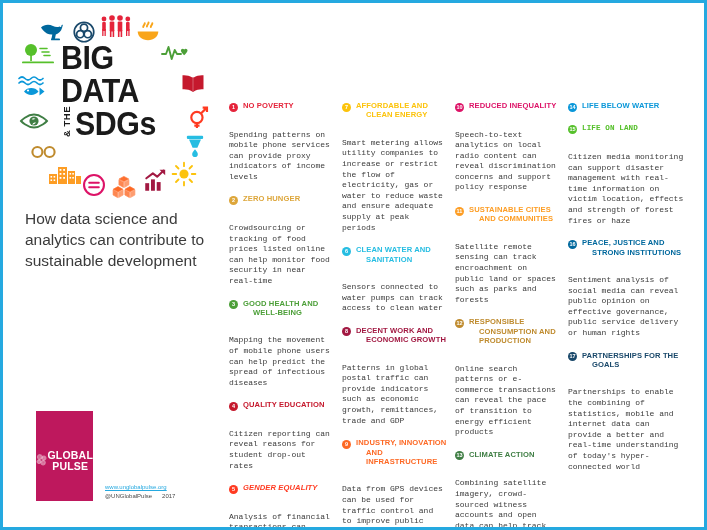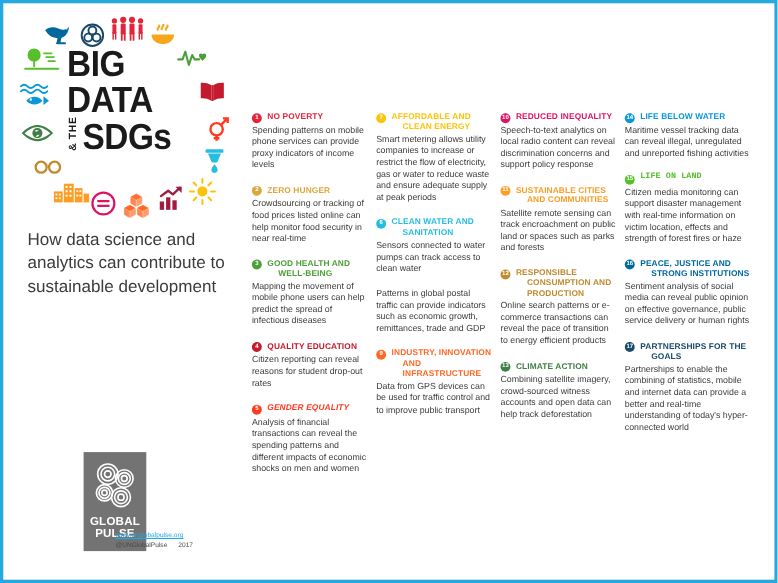--- a/index.html
+++ b/index.html
@@ -87,27 +87,26 @@
     line-height: 21px;
     color: #3b3b3b;
     font-weight: 400;
   }
 
   
   #gp-logo {
     position: absolute;
     left: 33px; bottom: 26px;
     width: 57px; height: 90px;
-    background: #737373;
+    background: #be185d;
     display: flex;
-    flex-direction: column;
+    flex-direction: row;
     align-items: center;
     justify-content: flex-start;
     padding-top: 7px;
-    margin-left: 40px;
   }
   #gp-mark { width: 42px; height: 48px; }
   #gp-text {
     margin-top: 3px;
     color: #ffffff;
     font-weight: 700;
     font-size: 10.5px;
     line-height: 11px;
     text-align: center;
     letter-spacing: 0.2px;
@@ -164,24 +163,25 @@
   .goal-title {
     font-size: 7.6px;
     font-weight: 700;
     line-height: 9.4px;
     letter-spacing: 0.1px;
     text-transform: uppercase;
     padding-left: 10px;
     text-indent: -10px;
   }
   .goal-body {
-    margin-top: 2px;
+    margin-top: 18px;
     font-size: 8px;
     line-height: 10.6px;
     color: #3b3b3b;
+    font-family: Liberation Mono, monospace;
   }
 </style>
 </head>
 <body>
 
 <div id="poster">
 
   <div id="left-panel">
 
     <div id="logo-block">
@@ -473,20 +473,24 @@
           <p class="goal-body">Smart metering allows utility companies to increase or restrict the flow of electricity, gas or water to reduce waste and ensure adequate supply at peak periods</p>
         </div>
         <div class="goal">
           <div class="goal-head">
             <span class="goal-badge" style="background: rgb(38, 189, 226);">6</span>
             <span class="goal-title" style="color: rgb(38, 189, 226);">CLEAN WATER AND SANITATION</span>
           </div>
           <p class="goal-body">Sensors connected to water pumps can track access to clean water</p>
         </div>
         <div class="goal">
+          <div class="goal-head">
+            <span class="goal-badge" style="background: rgb(162, 25, 66);">8</span>
+            <span class="goal-title" style="color: rgb(162, 25, 66);">DECENT WORK AND ECONOMIC GROWTH</span>
+          </div>
           <p class="goal-body">Patterns in global postal traffic can provide indicators such as economic growth, remittances, trade and GDP</p>
         </div>
         <div class="goal">
           <div class="goal-head">
             <span class="goal-badge" style="background: rgb(253, 105, 37);">9</span>
             <span class="goal-title" style="color: rgb(253, 105, 37);">INDUSTRY, INNOVATION AND INFRASTRUCTURE</span>
           </div>
           <p class="goal-body">Data from GPS devices can be used for traffic control and to improve public transport</p>
         </div>
       </div>
@@ -519,21 +523,20 @@
           </div>
           <p class="goal-body">Combining satellite imagery, crowd-sourced witness accounts and open data can help track deforestation</p>
         </div>
       </div>
       <div class="goal-col">
         <div class="goal">
           <div class="goal-head">
             <span class="goal-badge" style="background: rgb(10, 151, 217);">14</span>
             <span class="goal-title" style="color: rgb(10, 151, 217);">LIFE BELOW WATER</span>
           </div>
-          <p class="goal-body">Maritime vessel tracking data can reveal illegal, unregulated and unreported fishing activities</p>
         </div>
         <div class="goal">
           <div class="goal-head">
             <span class="goal-badge" style="background: rgb(86, 192, 43);">15</span>
             <span class="goal-title" style="color: rgb(86, 192, 43); font-family: Liberation Mono, monospace;">LIFE ON LAND</span>
           </div>
           <p class="goal-body">Citizen media monitoring can support disaster management with real-time information on victim location, effects and strength of forest fires or haze</p>
         </div>
         <div class="goal">
           <div class="goal-head">

